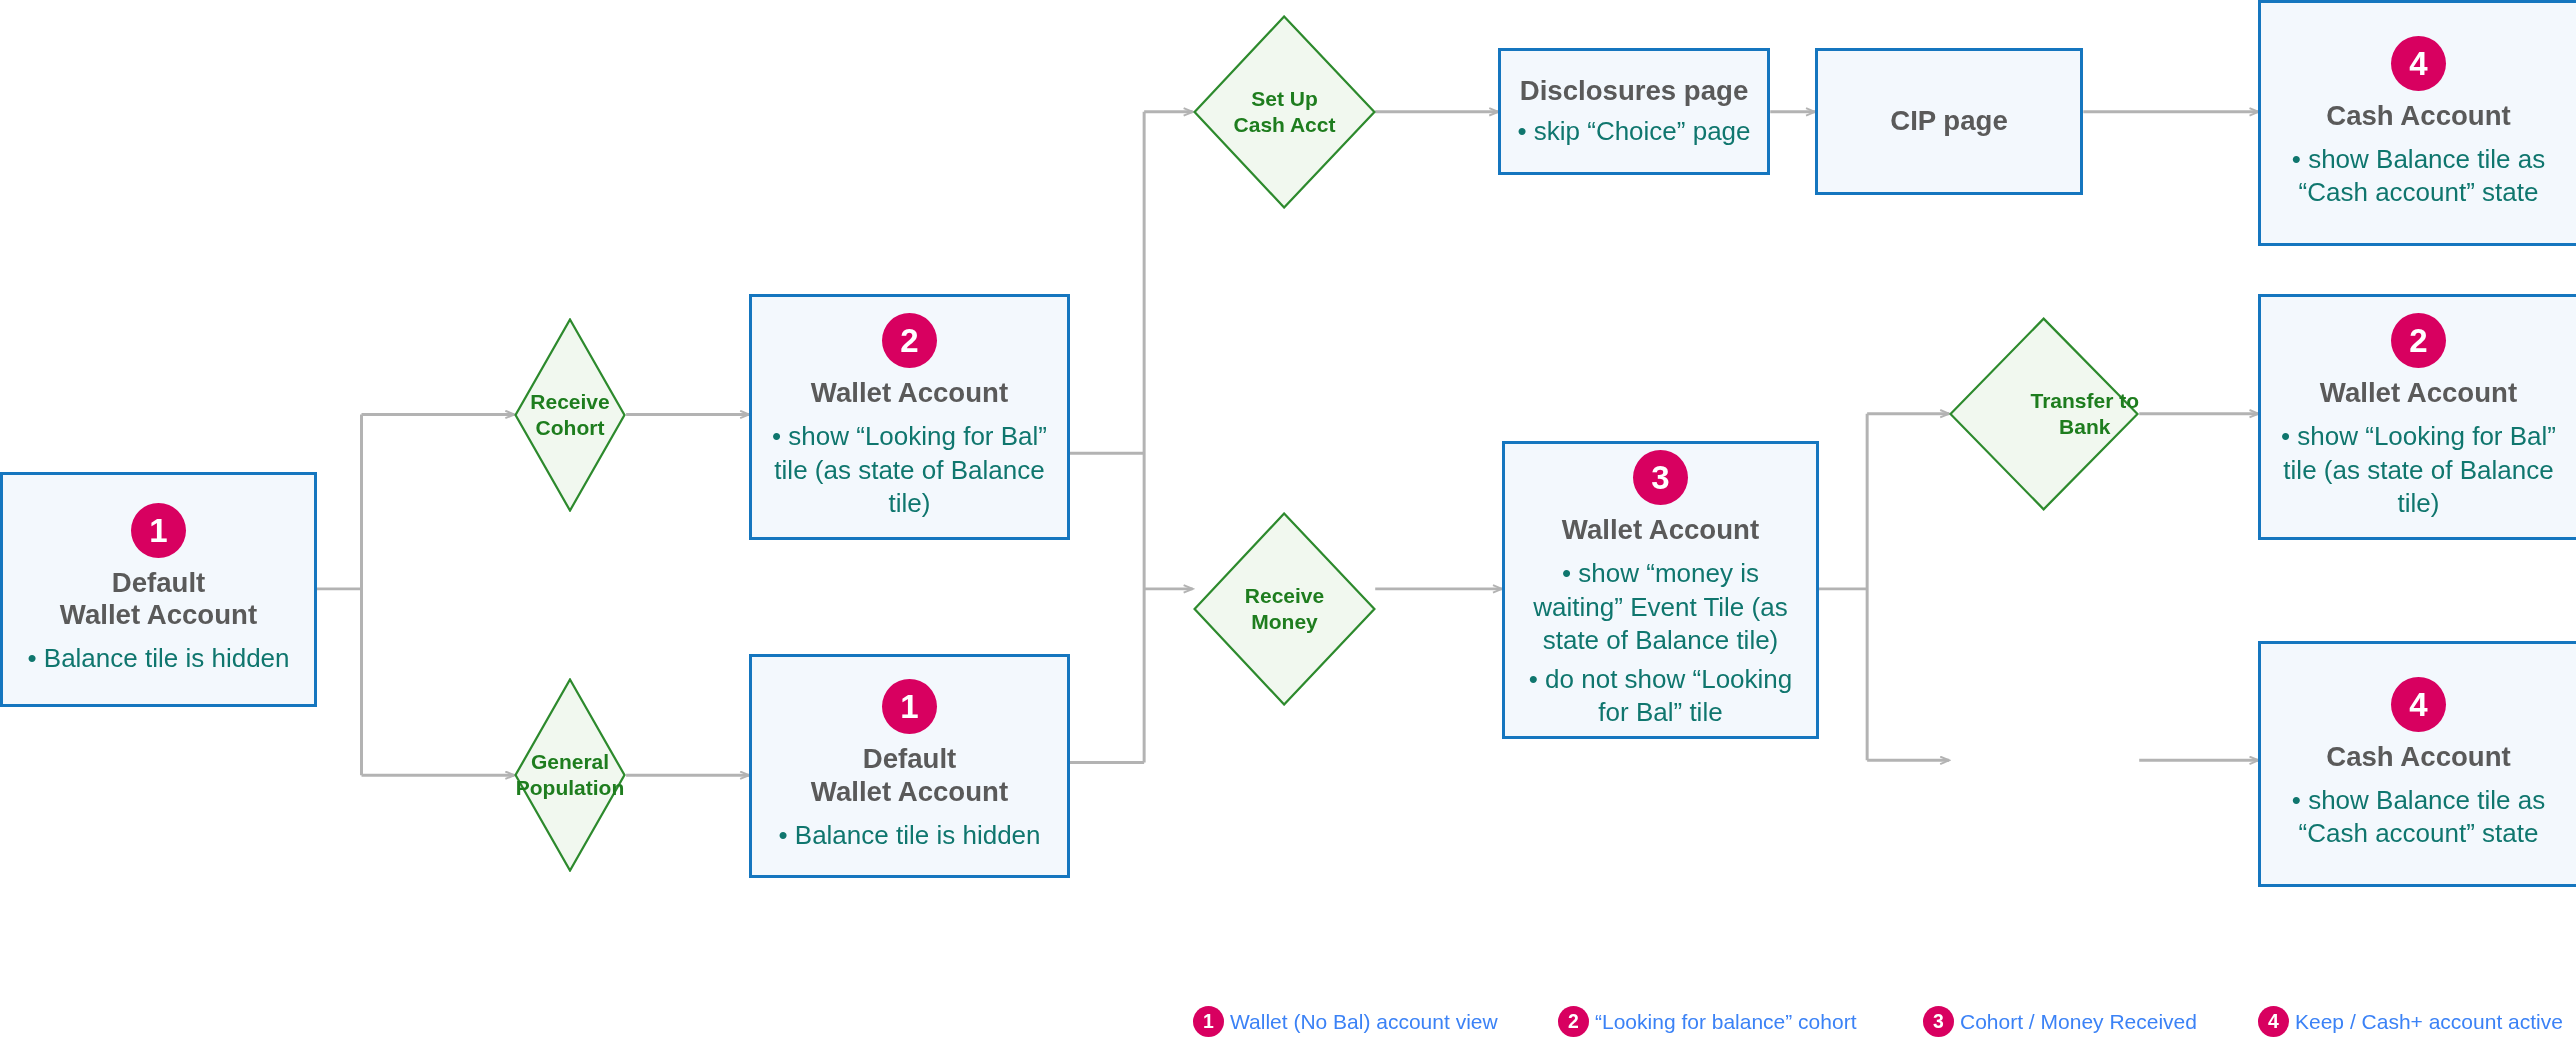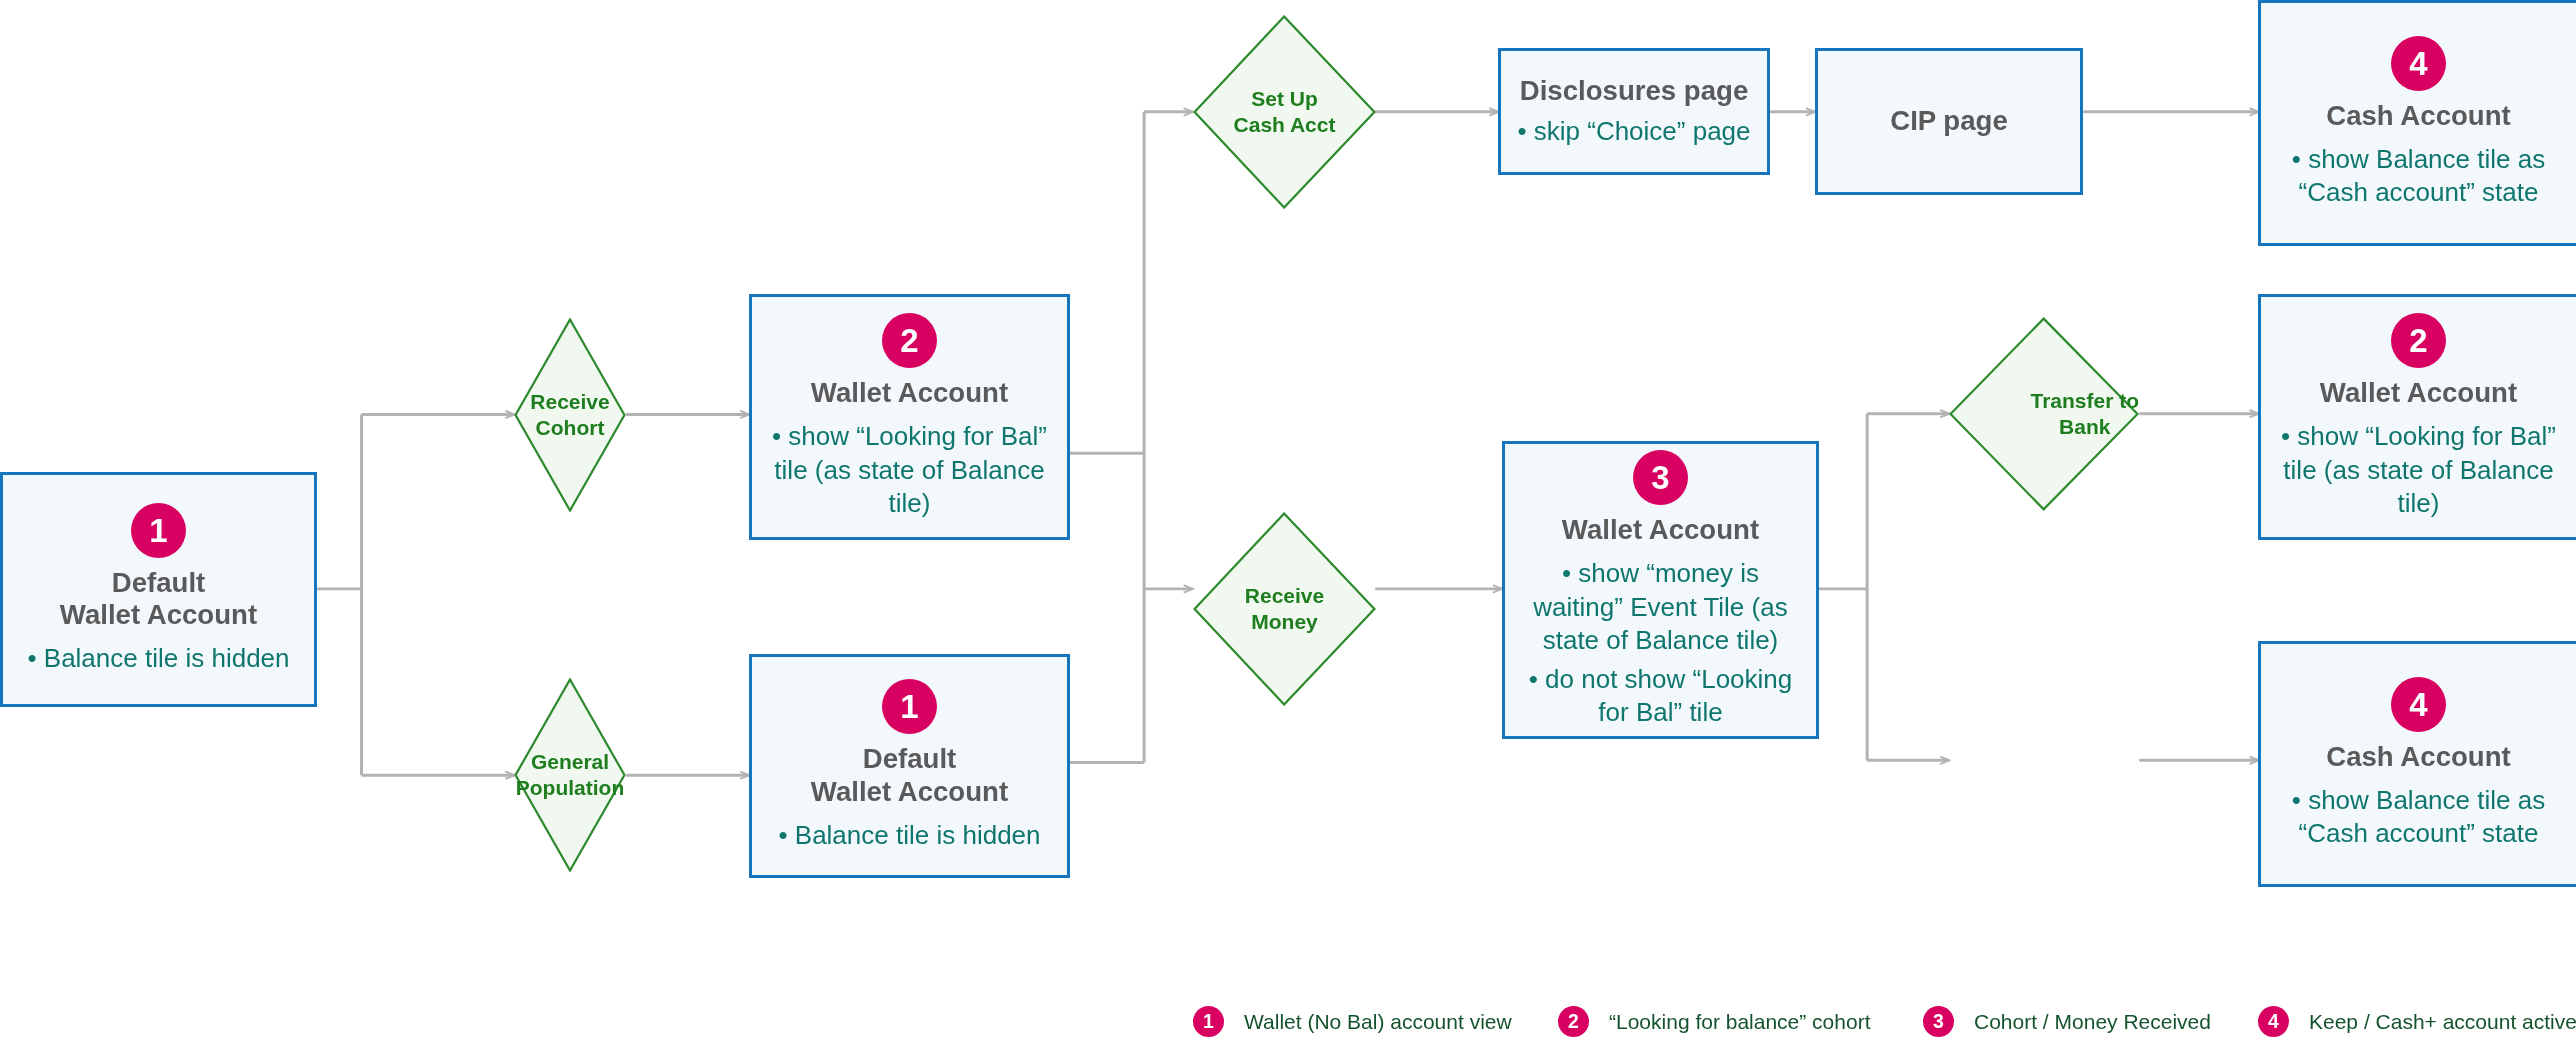--- a/index.html
+++ b/index.html
@@ -109,22 +109,22 @@
     background: #d80060;
     color: #ffffff;
     font-size: 19.4px;
     font-weight: bold;
     line-height: 31px;
     text-align: center;
     flex: none;
   }
   .legend-text {
     font-size: 21px;
-    color: #14532d;
-    margin-left: 20px;
+    color: #3b82f6;
+    margin-left: 6px;
     white-space: nowrap;
   }
 </style>
 </head>
 <body>
 
 <div id="canvas">
 
   <svg id="edges" viewBox="0 0 3456 1418" width="2576" height="1057" xmlns="http://www.w3.org/2000/svg">
     <defs>

